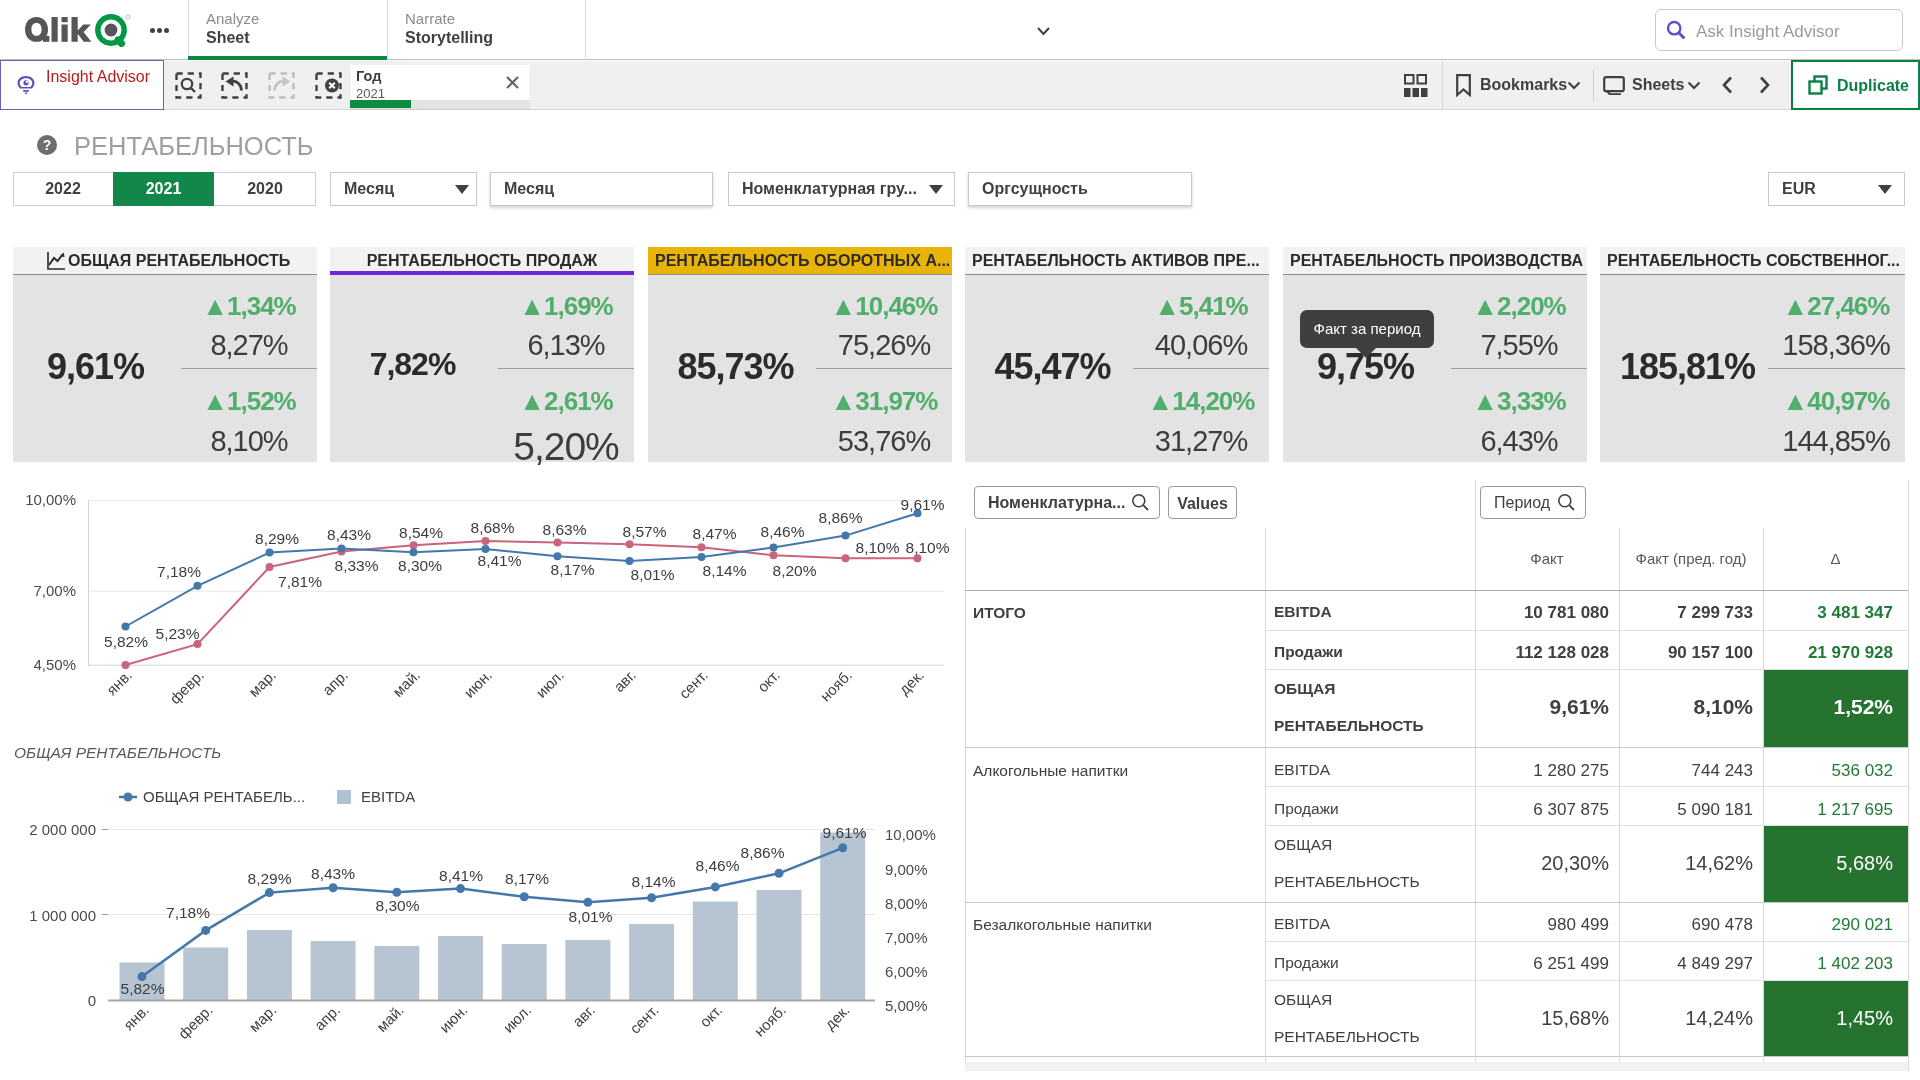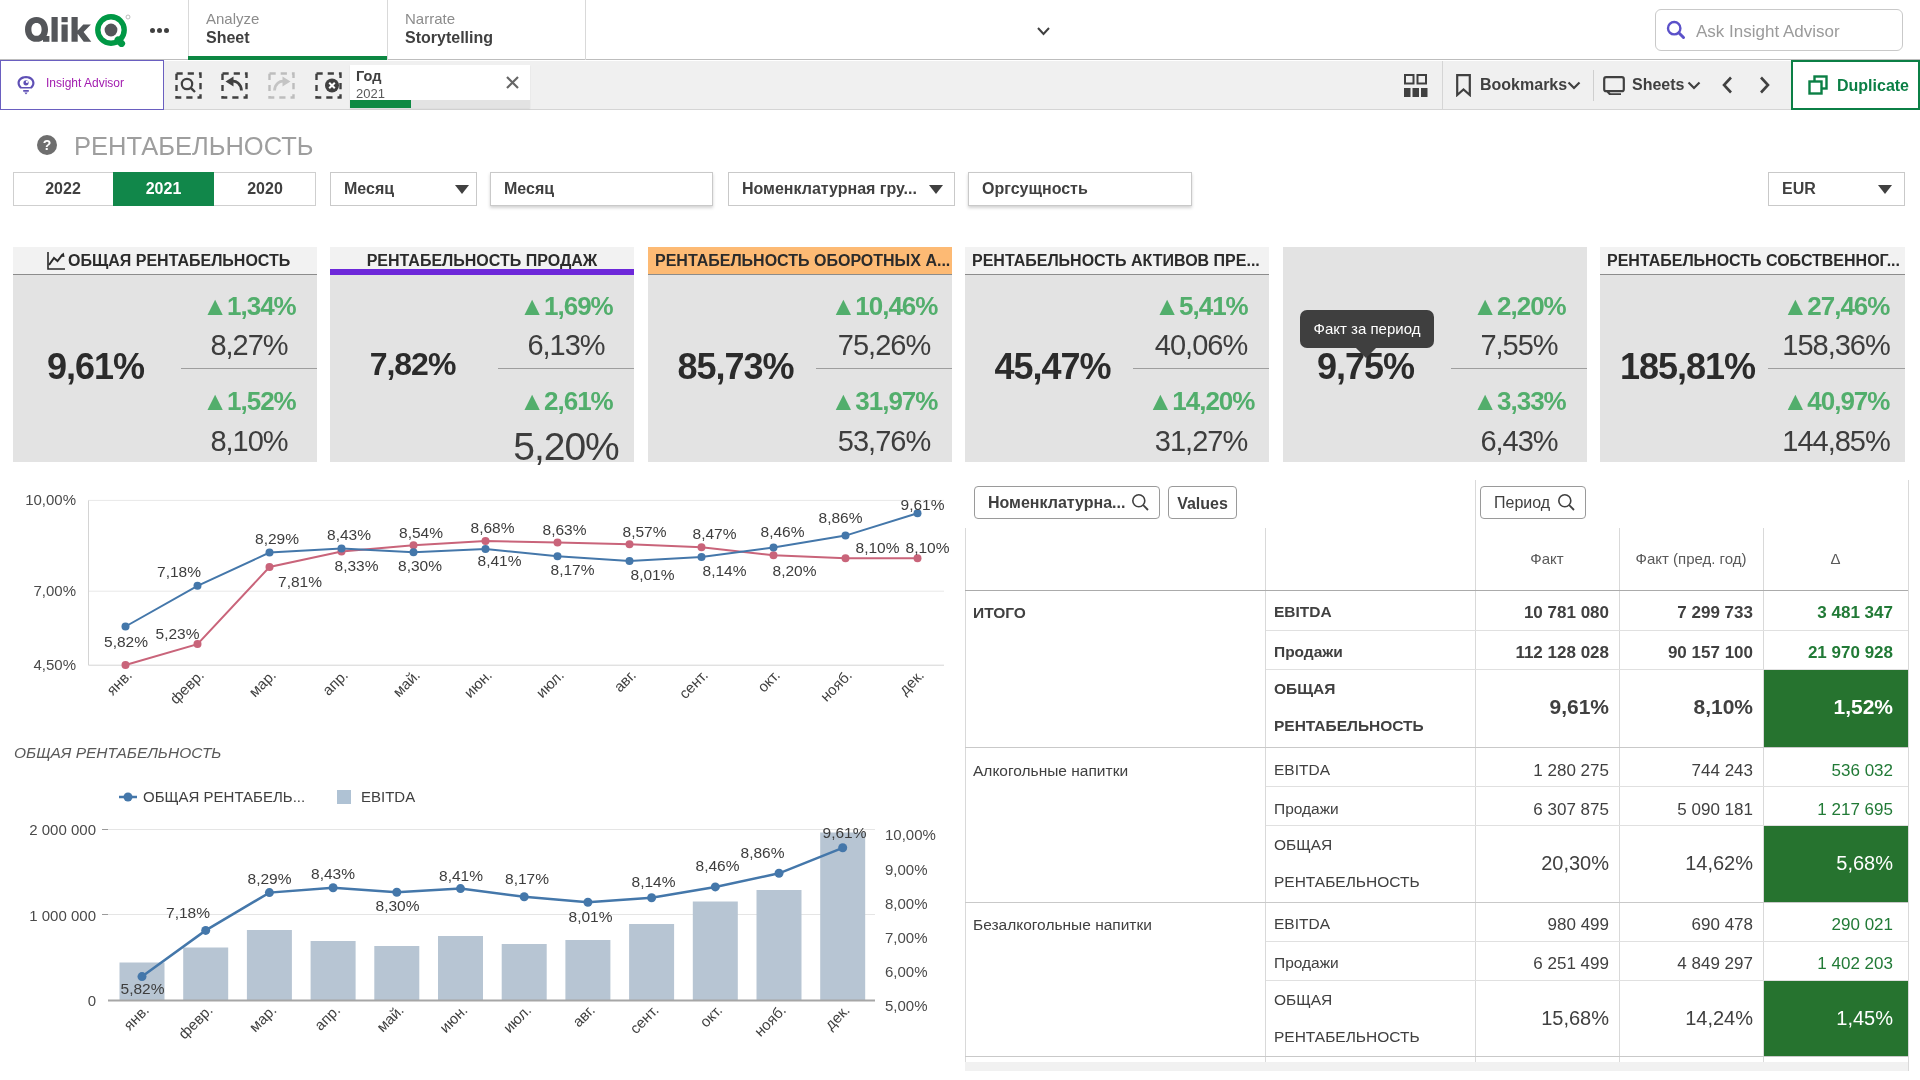--- a/index.html
+++ b/index.html
@@ -59,21 +59,21 @@
 
 <div class="abs" style="left:0;top:61px;width:1920px;height:49px;background:#f0f0f0;border-bottom:1px solid #d5d5d5;"></div>
 
 <div class="abs" style="left:0;top:60px;width:164px;height:50px;background:#fff;border:1px solid #6a5fc0;"></div>
 <svg class="abs" style="left:15px;top:76px;" width="22" height="19" viewBox="0 0 22 19">
   <path d="M11 0 C5.5 0 2.5 3.4 2.5 7 C2.5 9.6 4 11.2 5.2 12.6 L16.8 12.6 C18 11.2 19.5 9.6 19.5 7 C19.5 3.4 16.5 0 11 0 Z M11 2.2 C15.2 2.2 17.3 4.7 17.3 7 C17.3 8.7 16.3 9.9 15.4 10.9 L6.6 10.9 C5.7 9.9 4.7 8.7 4.7 7 C4.7 4.7 6.8 2.2 11 2.2 Z" fill="#5f50b5"></path>
   <circle cx="11" cy="6.8" r="2.6" fill="#5f50b5"></circle>
   <circle cx="11.9" cy="5.9" r="1.1" fill="#fff"></circle>
   <path d="M8.2 14 h5.6 v1.8 h-5.6 z M9.3 16.4 h3.4 l-1.7 2.2 z" fill="#5f50b5"></path>
 </svg>
-<div class="abs" style="left:46px;top:76px;font-size:12px;color:#a21caf;">Insight Advisor</div>
+<div class="abs" style="left:46px;top:68px;font-size:16px;color:#b91c1c;">Insight Advisor</div>
 
 <svg class="abs" style="left:175px;top:72px;" width="27" height="27" viewBox="0 0 27 27">
   <rect x="1.5" y="1.5" width="24" height="24" fill="none" stroke="#404040" stroke-width="2.4" stroke-dasharray="6.2 5"></rect>
   <circle cx="12" cy="12" r="5.2" fill="none" stroke="#404040" stroke-width="2.2"></circle>
   <line x1="15.8" y1="15.8" x2="20" y2="20" stroke="#404040" stroke-width="2.4"></line>
 </svg>
 
 <svg class="abs" style="left:221px;top:72px;" width="27" height="27" viewBox="0 0 27 27">
   <rect x="1.5" y="1.5" width="24" height="24" fill="none" stroke="#404040" stroke-width="2.4" stroke-dasharray="6.2 5"></rect>
   <path d="M9.5 9.5 C15.5 8 20 12 20.5 18.5" fill="none" stroke="#404040" stroke-width="2.8"></path>
@@ -178,47 +178,48 @@
 </svg>
 <div class="abs" style="left:68px;top:252px;width:240px;font-size:16px;font-weight:bold;color:#2b2b2b;white-space:nowrap;">ОБЩАЯ РЕНТАБЕЛЬНОСТЬ</div>
 <div class="abs" style="left:13px;top:346px;width:165px;text-align:center;font-size:36px;letter-spacing:-1px;font-weight:bold;color:#2b2b2b;">9,61%</div>
 <div class="abs" style="left:181px;top:368px;width:136px;height:1px;background:#9e9e9e;"></div>
 <div class="abs" style="left:134px;top:291px;width:230px;text-align:center;font-size:26px;font-weight:bold;letter-spacing:-1px;color:#52ae6c;">▲1,34%</div>
 <div class="abs" style="left:134px;top:329px;width:230px;text-align:center;font-size:29px;letter-spacing:-1px;color:#3d3d3d;">8,27%</div>
 <div class="abs" style="left:134px;top:386px;width:230px;text-align:center;font-size:26px;font-weight:bold;letter-spacing:-1px;color:#52ae6c;">▲1,52%</div>
 <div class="abs" style="left:134px;top:425px;width:230px;text-align:center;font-size:29px;letter-spacing:-1px;color:#3d3d3d;">8,10%</div>
 
 <div class="abs" style="left:330px;top:247px;width:304px;height:215px;background:#e3e3e3;"></div>
-<div class="abs" style="left:330px;top:247px;width:304px;height:28px;background:#f2f2f2;border-bottom:6px solid #6d28d9;text-align:center;font-size:16px;font-weight:bold;color:#2b2b2b;line-height:27px;">РЕНТАБЕЛЬНОСТЬ ПРОДАЖ</div>
+<div class="abs" style="left:330px;top:247px;width:304px;height:28px;background:#f2f2f2;border-bottom:4px solid #6d28d9;text-align:center;font-size:16px;font-weight:bold;color:#2b2b2b;line-height:27px;">РЕНТАБЕЛЬНОСТЬ ПРОДАЖ</div>
 <div class="abs" style="left:330px;top:346px;width:165px;text-align:center;font-size:32px;letter-spacing:-1px;font-weight:bold;color:#2b2b2b;">7,82%</div>
 <div class="abs" style="left:498px;top:368px;width:136px;height:1px;background:#9e9e9e;"></div>
 <div class="abs" style="left:451px;top:291px;width:230px;text-align:center;font-size:26px;font-weight:bold;letter-spacing:-1px;color:#52ae6c;">▲1,69%</div>
 <div class="abs" style="left:451px;top:329px;width:230px;text-align:center;font-size:29px;letter-spacing:-1px;color:#3d3d3d;">6,13%</div>
 <div class="abs" style="left:451px;top:386px;width:230px;text-align:center;font-size:26px;font-weight:bold;letter-spacing:-1px;color:#52ae6c;">▲2,61%</div>
 <div class="abs" style="left:451px;top:425px;width:230px;text-align:center;font-size:39px;letter-spacing:-1px;color:#3d3d3d;">5,20%</div>
 
 <div class="abs" style="left:648px;top:247px;width:304px;height:215px;background:#e3e3e3;"></div>
-<div class="abs" style="left:648px;top:247px;width:304px;height:28px;background:#fdba74;border-bottom:1px solid #8c8c8c;padding-left:7px;font-size:16px;font-weight:bold;color:#2b2b2b;line-height:27px;white-space:nowrap;overflow:hidden;">РЕНТАБЕЛЬНОСТЬ ОБОРОТНЫХ А...</div>
+<div class="abs" style="left:648px;top:247px;width:304px;height:28px;background:#eab308;border-bottom:1px solid #8c8c8c;padding-left:7px;font-size:16px;font-weight:bold;color:#2b2b2b;line-height:27px;white-space:nowrap;overflow:hidden;">РЕНТАБЕЛЬНОСТЬ ОБОРОТНЫХ А...</div>
 <div class="abs" style="left:648px;top:346px;width:175px;text-align:center;font-size:36px;letter-spacing:-1px;font-weight:bold;color:#2b2b2b;">85,73%</div>
 <div class="abs" style="left:816px;top:368px;width:136px;height:1px;background:#9e9e9e;"></div>
 <div class="abs" style="left:769px;top:291px;width:230px;text-align:center;font-size:26px;font-weight:bold;letter-spacing:-1px;color:#52ae6c;">▲10,46%</div>
 <div class="abs" style="left:769px;top:329px;width:230px;text-align:center;font-size:29px;letter-spacing:-1px;color:#3d3d3d;">75,26%</div>
 <div class="abs" style="left:769px;top:386px;width:230px;text-align:center;font-size:26px;font-weight:bold;letter-spacing:-1px;color:#52ae6c;">▲31,97%</div>
 <div class="abs" style="left:769px;top:425px;width:230px;text-align:center;font-size:29px;letter-spacing:-1px;color:#3d3d3d;">53,76%</div>
 
 <div class="abs" style="left:965px;top:247px;width:304px;height:215px;background:#e3e3e3;"></div>
 <div class="abs" style="left:965px;top:247px;width:304px;height:28px;background:#f2f2f2;border-bottom:1px solid #8c8c8c;padding-left:7px;font-size:16px;font-weight:bold;color:#2b2b2b;line-height:27px;white-space:nowrap;overflow:hidden;">РЕНТАБЕЛЬНОСТЬ АКТИВОВ ПРЕ...</div>
 <div class="abs" style="left:965px;top:346px;width:175px;text-align:center;font-size:36px;letter-spacing:-1px;font-weight:bold;color:#2b2b2b;">45,47%</div>
 <div class="abs" style="left:1133px;top:368px;width:136px;height:1px;background:#9e9e9e;"></div>
 <div class="abs" style="left:1086px;top:291px;width:230px;text-align:center;font-size:26px;font-weight:bold;letter-spacing:-1px;color:#52ae6c;">▲5,41%</div>
 <div class="abs" style="left:1086px;top:329px;width:230px;text-align:center;font-size:29px;letter-spacing:-1px;color:#3d3d3d;">40,06%</div>
 <div class="abs" style="left:1086px;top:386px;width:230px;text-align:center;font-size:26px;font-weight:bold;letter-spacing:-1px;color:#52ae6c;">▲14,20%</div>
 <div class="abs" style="left:1086px;top:425px;width:230px;text-align:center;font-size:29px;letter-spacing:-1px;color:#3d3d3d;">31,27%</div>
 
 <div class="abs" style="left:1283px;top:247px;width:304px;height:215px;background:#e3e3e3;"></div>
+<div class="abs" style="left:1283px;top:247px;width:304px;height:28px;background:#f2f2f2;border-bottom:1px solid #8c8c8c;padding-left:7px;font-size:16px;font-weight:bold;color:#2b2b2b;line-height:27px;white-space:nowrap;overflow:hidden;">РЕНТАБЕЛЬНОСТЬ ПРОИЗВОДСТВА</div>
 <div class="abs" style="left:1283px;top:346px;width:165px;text-align:center;font-size:36px;letter-spacing:-1px;font-weight:bold;color:#2b2b2b;">9,75%</div>
 <div class="abs" style="left:1451px;top:368px;width:136px;height:1px;background:#9e9e9e;"></div>
 <div class="abs" style="left:1404px;top:291px;width:230px;text-align:center;font-size:26px;font-weight:bold;letter-spacing:-1px;color:#52ae6c;">▲2,20%</div>
 <div class="abs" style="left:1404px;top:329px;width:230px;text-align:center;font-size:29px;letter-spacing:-1px;color:#3d3d3d;">7,55%</div>
 <div class="abs" style="left:1404px;top:386px;width:230px;text-align:center;font-size:26px;font-weight:bold;letter-spacing:-1px;color:#52ae6c;">▲3,33%</div>
 <div class="abs" style="left:1404px;top:425px;width:230px;text-align:center;font-size:29px;letter-spacing:-1px;color:#3d3d3d;">6,43%</div>
 
 <div class="abs" style="left:1600px;top:247px;width:305px;height:215px;background:#e3e3e3;"></div>
 <div class="abs" style="left:1600px;top:247px;width:305px;height:28px;background:#f2f2f2;border-bottom:1px solid #8c8c8c;padding-left:7px;font-size:16px;font-weight:bold;color:#2b2b2b;line-height:27px;white-space:nowrap;overflow:hidden;">РЕНТАБЕЛЬНОСТЬ СОБСТВЕННОГ...</div>
 <div class="abs" style="left:1600px;top:346px;width:175px;text-align:center;font-size:36px;letter-spacing:-1px;font-weight:bold;color:#2b2b2b;">185,81%</div>

